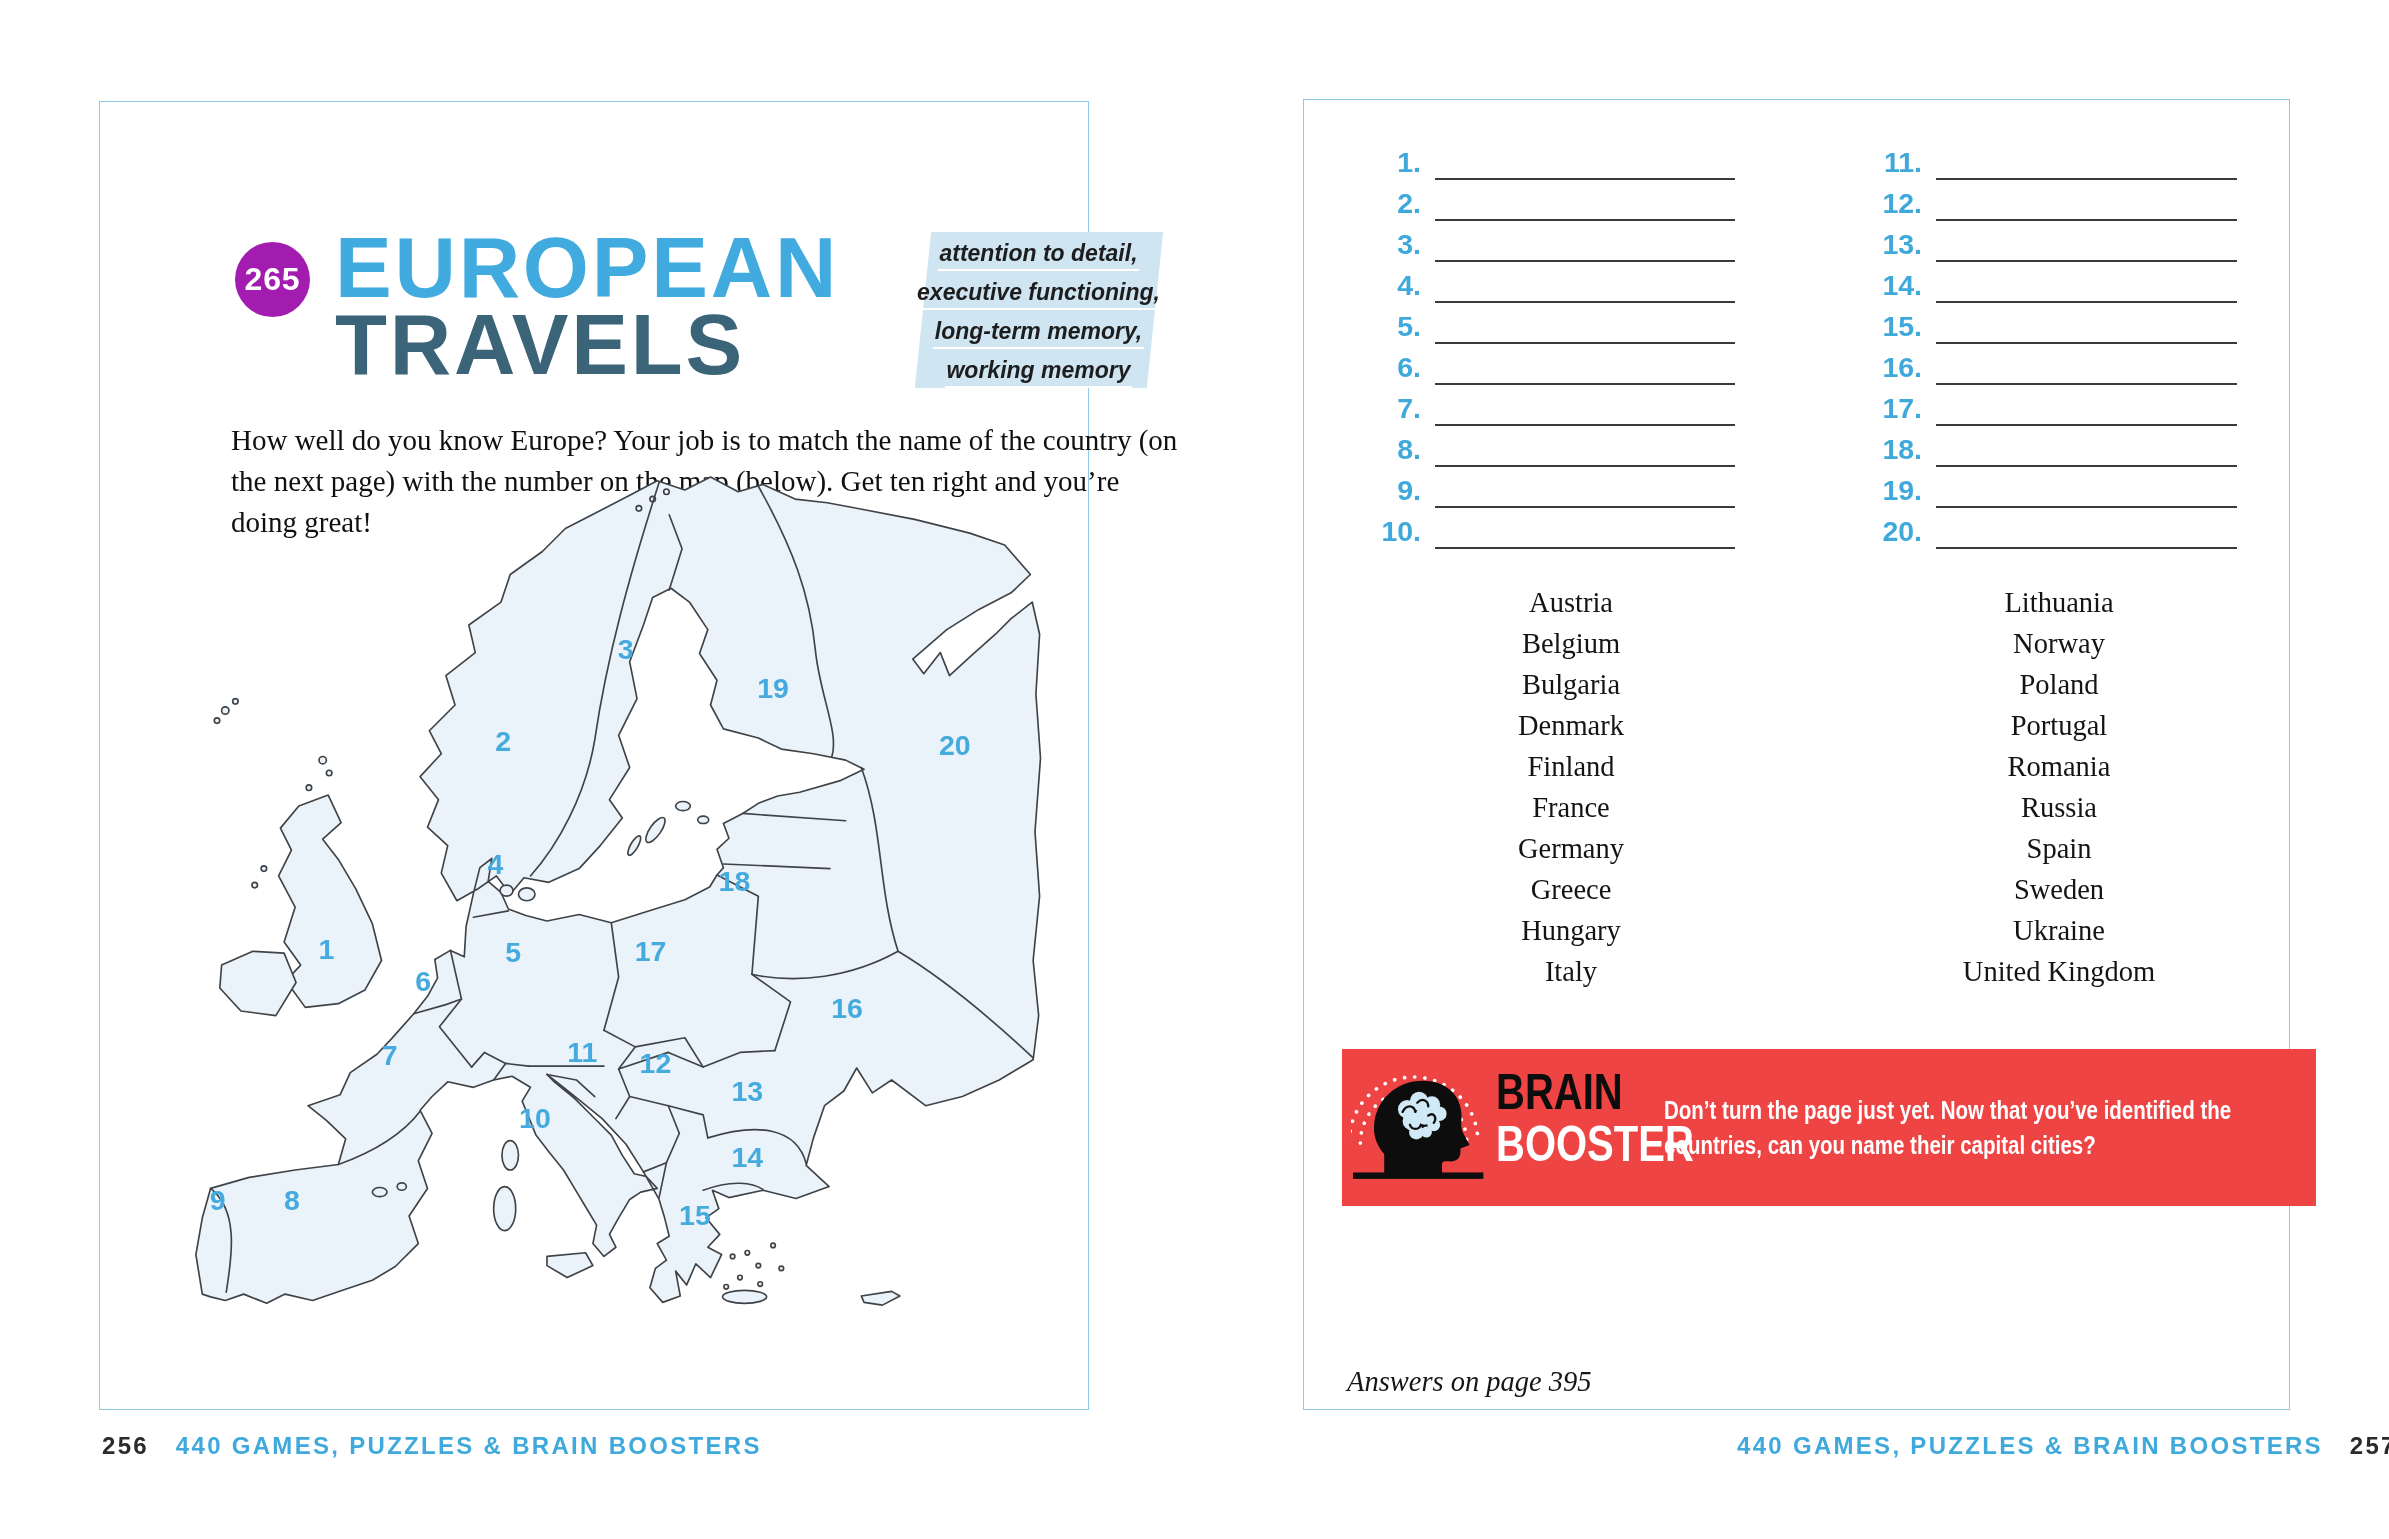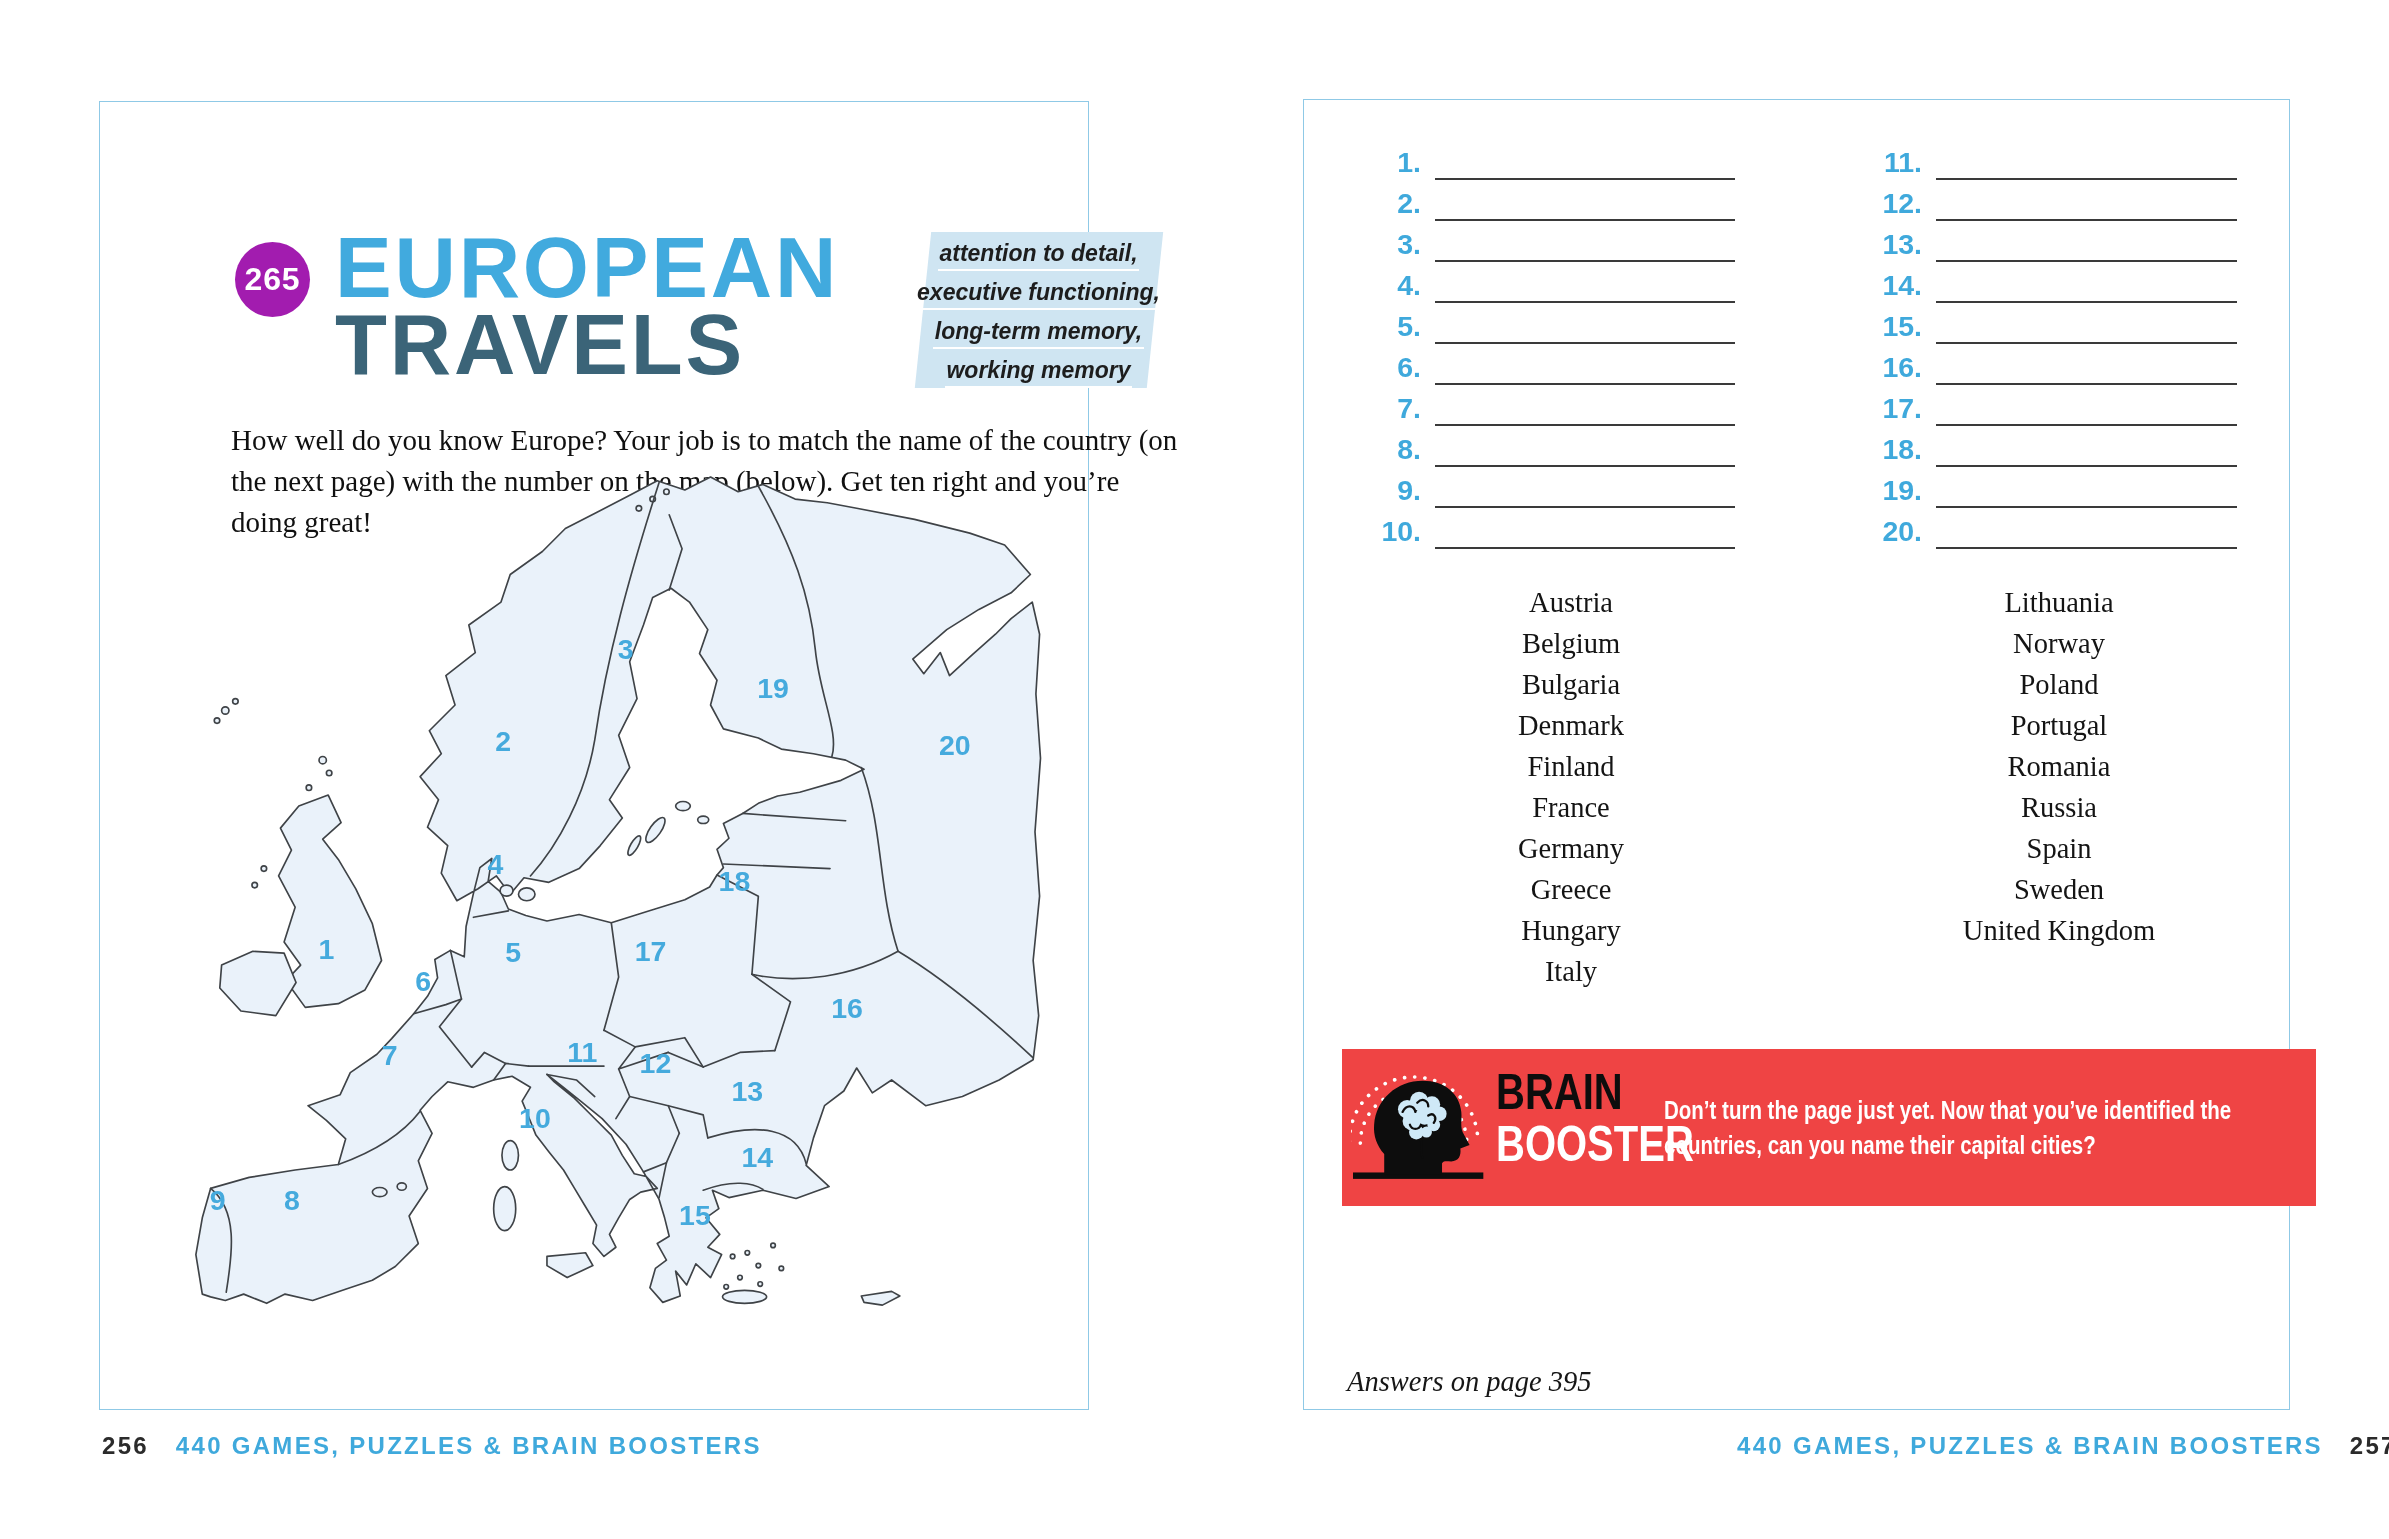--- a/index.html
+++ b/index.html
@@ -208,21 +208,21 @@
         <span class="map-label" style="left: 38.5%; top: 41.2%;">4</span>
         <span class="map-label" style="left: 40.3%; top: 50.3%;">5</span>
         <span class="map-label" style="left: 31.2%; top: 53.3%;">6</span>
         <span class="map-label" style="left: 27.8%; top: 60.9%;">7</span>
         <span class="map-label" style="left: 17.9%; top: 75.9%;">8</span>
         <span class="map-label" style="left: 10.4%; top: 75.9%;">9</span>
         <span class="map-label" style="left: 42.5%; top: 66%; margin-top: 14px;">10</span>
         <span class="map-label" style="left: 47.3%; top: 60.6%; text-align: center;">11</span>
         <span class="map-label" style="left: 54.7%; top: 61.8%;">12</span>
         <span class="map-label" style="left: 64%; top: 64.6%;">13</span>
-        <span class="map-label" style="left: 64%; top: 71.4%; margin-left: 10px;">14</span>
+        <span class="map-label" style="left: 64%; top: 71.4%;">14</span>
         <span class="map-label" style="left: 58.7%; top: 77.4%;">15</span>
         <span class="map-label" style="left: 74.1%; top: 56.1%;">16</span>
         <span class="map-label" style="left: 54.2%; top: 50.2%;">17</span>
         <span class="map-label" style="left: 62.7%; top: 43%;">18</span>
         <span class="map-label" style="left: 66.6%; top: 23.1%;">19</span>
         <span class="map-label" style="left: 85%; top: 29%;">20</span>
       </div>
   </div>
 
   <div class="footer footer-left">
@@ -331,20 +331,21 @@
     </div>
   <div class="country-col country-col-2">
       <div class="country-item">Lithuania</div>
       <div class="country-item">Norway</div>
       <div class="country-item">Poland</div>
       <div class="country-item">Portugal</div>
       <div class="country-item">Romania</div>
       <div class="country-item">Russia</div>
       <div class="country-item">Spain</div>
       <div class="country-item">Sweden</div>
+      <div class="country-item">Ukraine</div>
       <div class="country-item">United Kingdom</div>
     </div>
 
   <div class="bb-box">
     <svg class="bb-icon" viewBox="0 0 150 158">
 
       <g stroke="#ffffff" stroke-width="4" fill="none" stroke-linecap="round" stroke-dasharray="0.1 11">
         <path d="M 10,96 A 58,58 0 1 1 126,96"></path>
         <path d="M -2,94 A 70,70 0 1 1 138,94"></path>
       </g>

